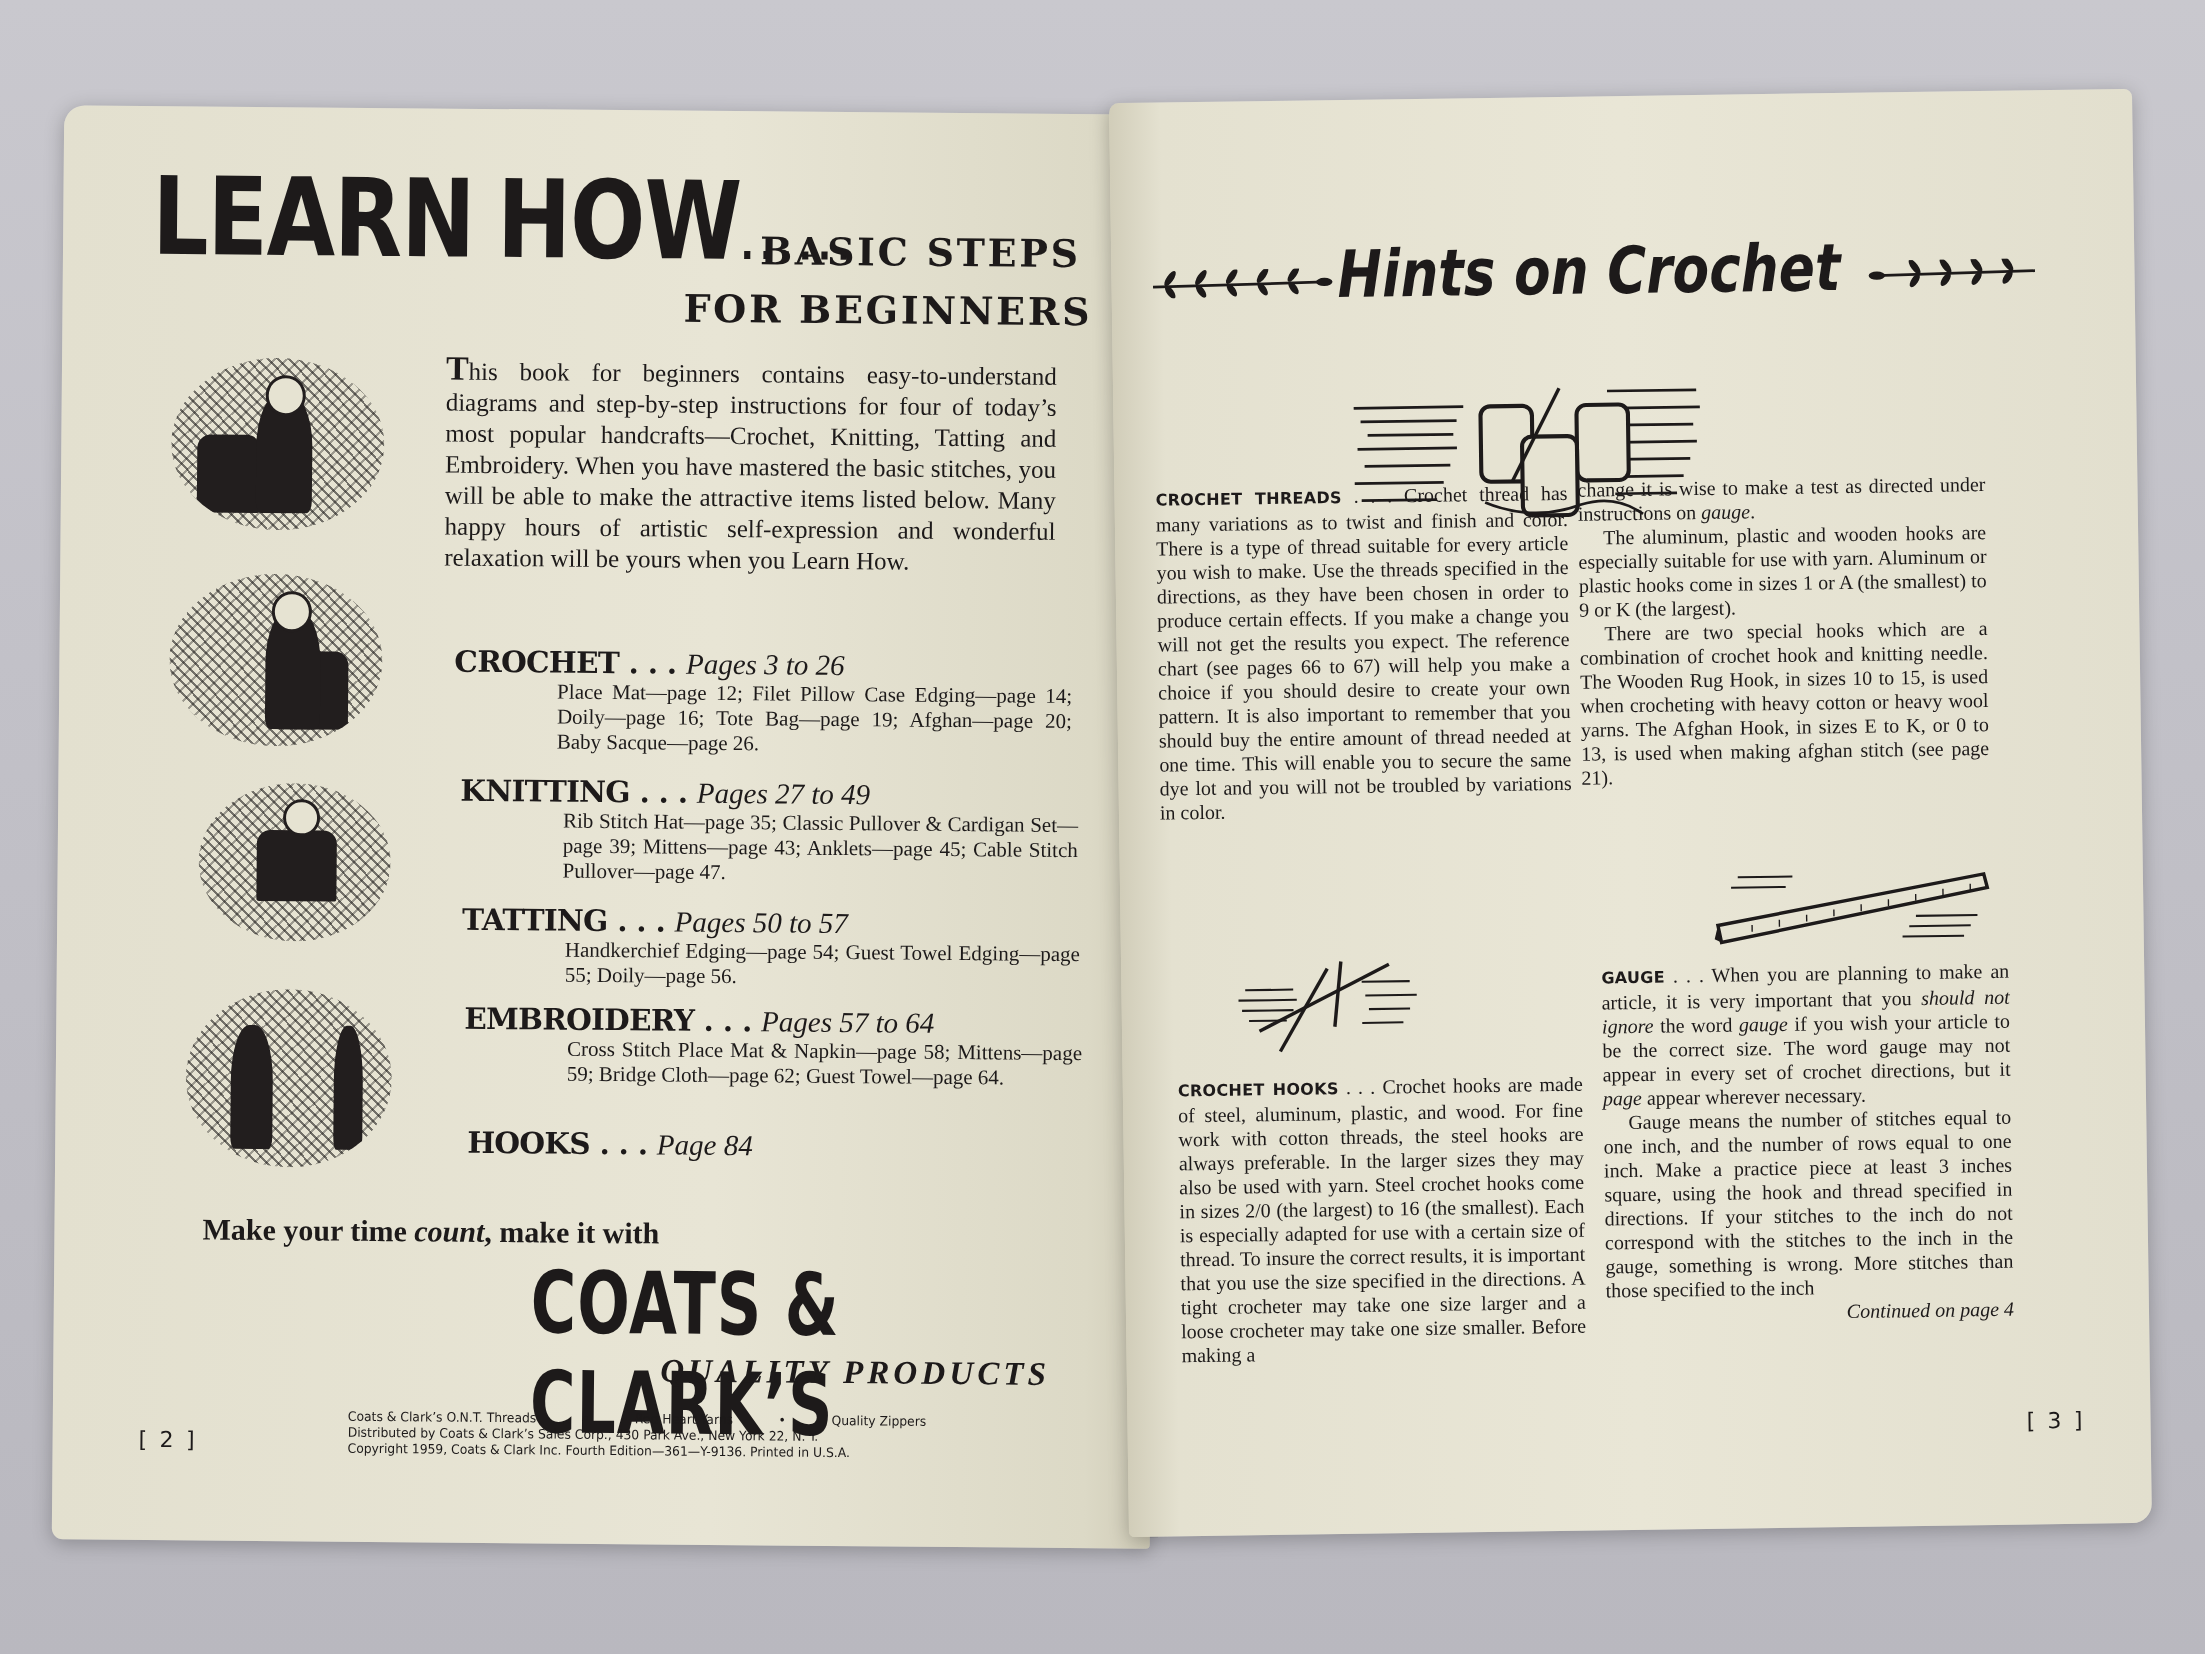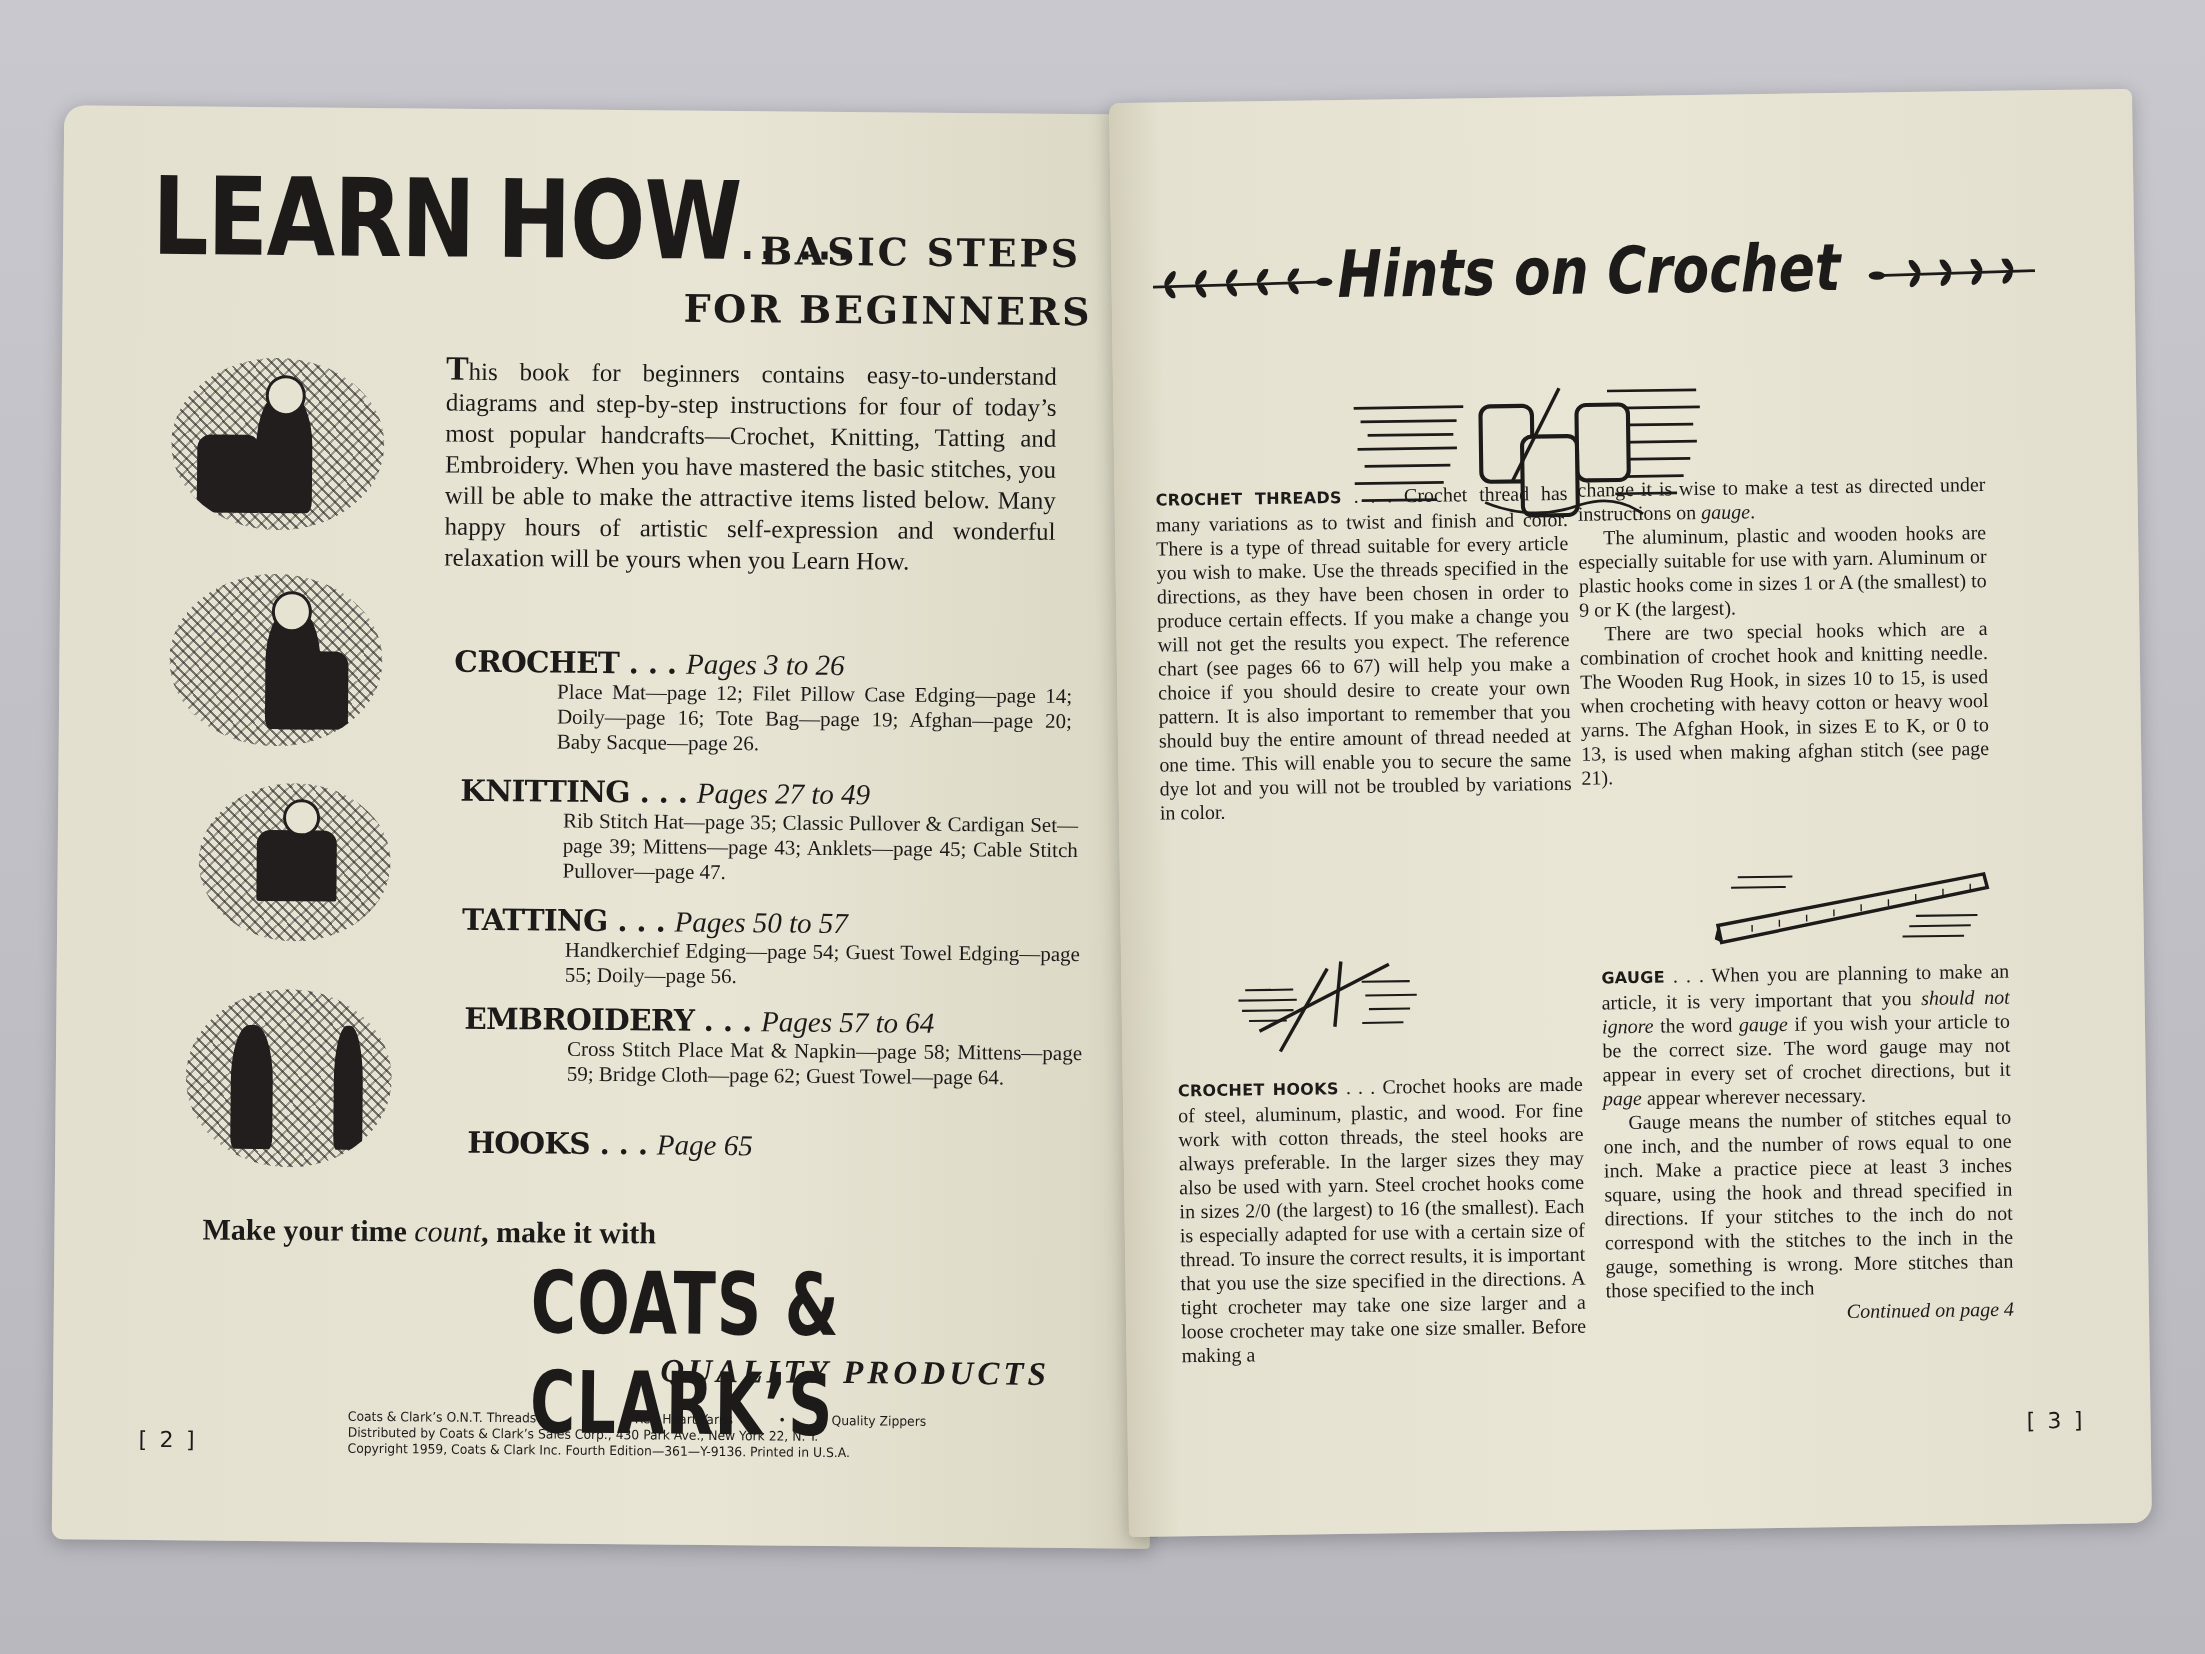--- a/index.html
+++ b/index.html
@@ -40,21 +40,21 @@
 
   .intro{position:absolute;left:384px;top:244px;width:611px;font-size:25px;line-height:31px;text-align:justify;}
   .intro .dropcap{font-size:34px;font-weight:700;}
 
   .sect{position:absolute;left:395px;width:618px;}
   .sect-head{font-family:"DejaVu Serif",serif;font-weight:700;font-size:29.5px;letter-spacing:-0.7px;}
   .sect-head .pages{font-family:"Liberation Serif",serif;font-style:italic;font-weight:400;font-size:29px;letter-spacing:0;}
   .sect-body{margin-left:103px;font-size:21px;line-height:25px;text-align:justify;}
 
   .tagline{position:absolute;left:148px;top:1106px;font-size:30px;font-weight:700;}
-  .tagline i{font-weight:400;}
+  .tagline i{font-weight:700;}
   .brand{position:absolute;left:477px;top:1143px;font-family:"DejaVu Sans",sans-serif;font-weight:700;
     font-size:86px;transform:scaleX(.72);transform-origin:left top;letter-spacing:1.4px;}
   .brand-sub{position:absolute;left:607px;top:1242px;font-style:italic;font-weight:700;font-size:33px;letter-spacing:4.1px;}
   .foot-l{position:absolute;left:295px;top:1301px;font-family:"DejaVu Sans",sans-serif;font-size:13px;line-height:16px;transform:scaleX(.95);transform-origin:left top;}
   .foot-l .row1{display:flex;gap:48px;}
   .pnum-l{position:absolute;left:86px;top:1321px;font-family:"DejaVu Sans",sans-serif;font-size:22px;letter-spacing:2.7px;}
 
   
   .hoc-title{position:absolute;left:226px;top:137px;font-family:"DejaVu Sans",sans-serif;font-weight:700;font-style:italic;
     font-size:65px;transform:scaleX(.82);transform-origin:left top;white-space:nowrap;}
@@ -121,21 +121,21 @@
   </div>
   <div class="sect" style="top:793px;left:405px">
     <div class="sect-head"><span>TATTING</span><span> . . . </span><span class="pages">Pages 50 to 57</span></div>
     <div class="sect-body">Handkerchief Edging—page 54; Guest Towel Edging—page 55; Doily—page 56.</div>
   </div>
   <div class="sect" style="top:892px;left:408px">
     <div class="sect-head"><span>EMBROIDERY</span><span> . . . </span><span class="pages">Pages 57 to 64</span></div>
     <div class="sect-body">Cross Stitch Place Mat &amp; Napkin—page 58; Mittens—page 59; Bridge Cloth—page 62; Guest Towel—page 64.</div>
   </div>
   <div class="sect" style="top:1016px;left:412px">
-    <div class="sect-head"><span>HOOKS</span><span> . . . </span><span class="pages">Page 65</span></div>
+    <div class="sect-head"><span>HOOKS</span><span> . . . </span><span class="pages">Page 84</span></div>
   </div>
 
   <div class="tagline">
     <span>Make your time </span><i>count</i><span>, make it with</span>
   </div>
   <div class="brand">COATS &amp; CLARK’S</div>
   <div class="brand-sub">QUALITY PRODUCTS</div>
 
   <div class="foot-l">
     <div class="row1">

